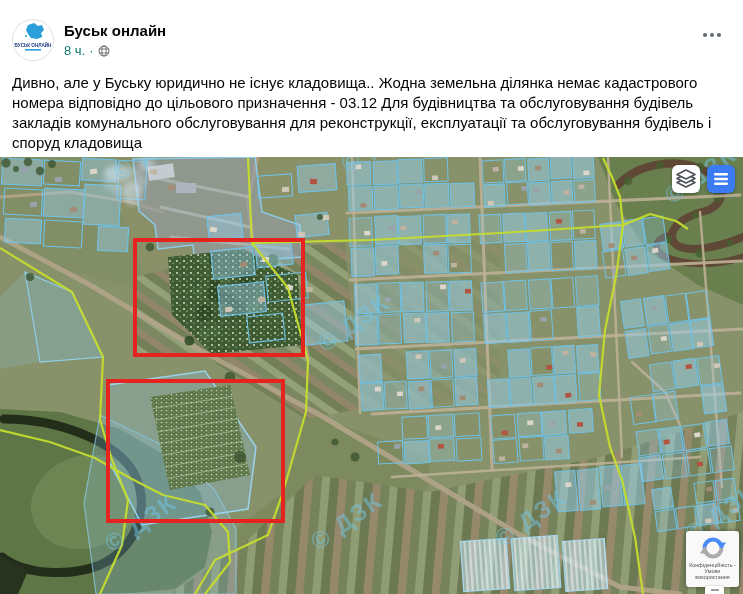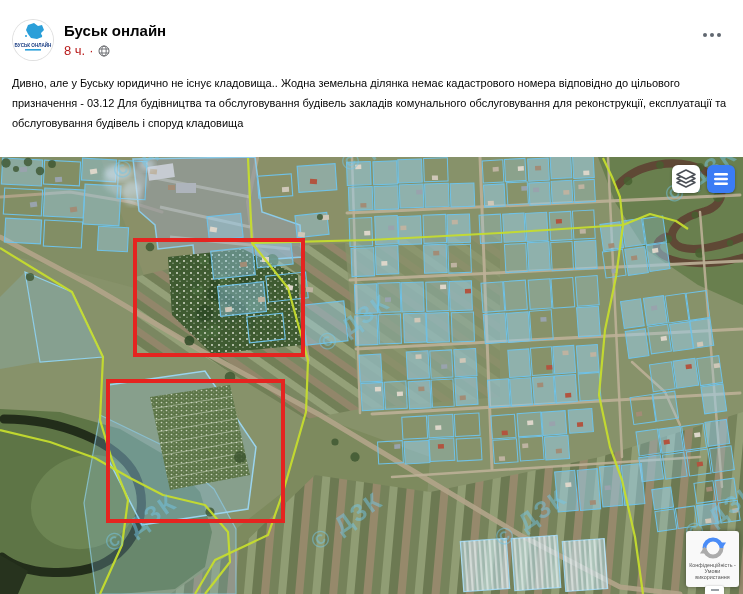--- a/index.html
+++ b/index.html
@@ -5,25 +5,25 @@
   html,body{margin:0;padding:0;}
   body{
     width:743px;height:594px;overflow:hidden;position:relative;
     background:#ffffff;font-family:"Liberation Sans",sans-serif;
   }
   .header{position:relative;padding:8px 12px 0 12px;display:flex;align-items:flex-start;margin-top:11px;}
   .avatar{width:40px;height:40px;border-radius:50%;border:1px solid rgba(0,0,0,.12);
     overflow:hidden;flex:none;background:#fff;cursor:pointer;}
   .hmeta{margin-left:10px;padding-top:3px;}
   .pname{font-size:15px;font-weight:700;color:#050505;line-height:18px;cursor:pointer;}
-  .sub{font-size:13px;color:#b91c1c;display:flex;align-items:center;gap:4px;margin-top:3px;}
+  .sub{font-size:13px;color:#0f766e;display:flex;align-items:center;gap:4px;margin-top:3px;}
   .sub .ts{cursor:pointer;}
   .more{position:absolute;right:18px;top:16px;display:flex;gap:3px;padding:6px 4px;cursor:pointer;}
   .more i{width:4px;height:4px;border-radius:50%;background:#606770;display:block;}
-  .body-text{margin:12px 12px 0 12px;font-size:11px;line-height:20px;color:#050505;max-height:84px;overflow:hidden;}
+  .body-text{margin:12px 12px 0 12px;font-size:15px;line-height:20px;color:#050505;max-height:84px;overflow:hidden;}
   .map{position:absolute;left:0;top:157px;width:743px;height:437px;overflow:hidden;cursor:pointer;background:#87926a;}
   .map svg{display:block;}
   .hl{position:absolute;box-sizing:border-box;border:4px solid #e52420;z-index:3;}
   .mapbtn{position:absolute;width:28px;height:28px;border-radius:6px;z-index:4;display:flex;
     align-items:center;justify-content:center;box-shadow:0 1px 3px rgba(0,0,0,.35);cursor:pointer;}
   .layersbtn{left:672px;top:8px;background:#fff;}
   .menubtn{left:707px;top:8px;background:#3b7cf5;}
   .recaptcha{position:absolute;left:686px;top:374px;width:53px;height:56px;background:#f9f9f9;
     border-radius:3px;box-shadow:0 0 4px rgba(0,0,0,.4);z-index:4;text-align:center;cursor:pointer;}
   .recaptcha .logo{margin:4px auto 1px auto;display:block;}

